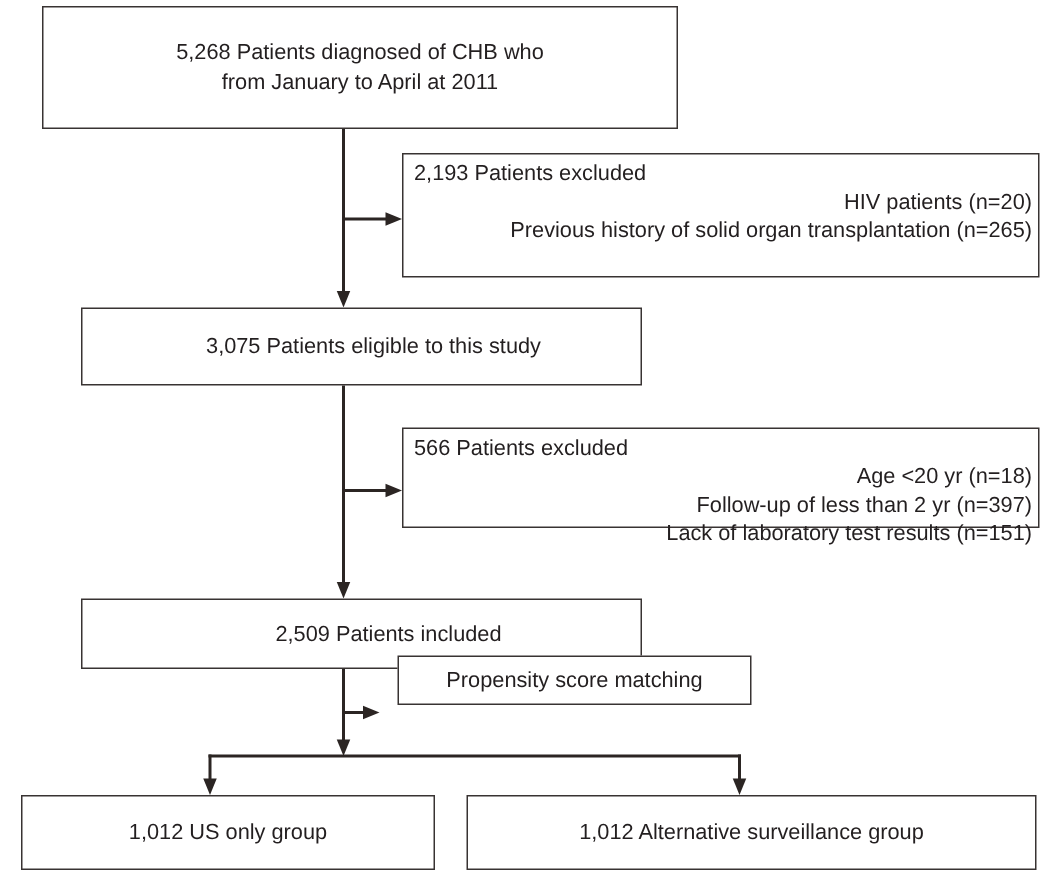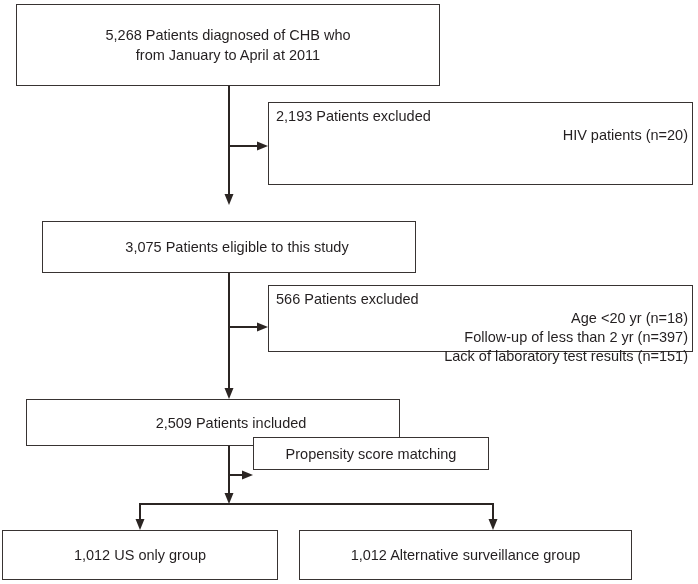--- a/index.html
+++ b/index.html
@@ -41,20 +41,21 @@
     font-size: 14.5px;
     color: #231f20;
   }
   .box.center {
     display: flex;
     flex-direction: column;
     justify-content: center;
     align-items: center;
     text-align: center;
     line-height: 20px;
+    margin-left: 12px;
   }
   .box.listbox {
     padding: 4px 4px 4px 7px;
     line-height: 19px;
     text-align: left;
   }
   .listbox .item {
     padding-left: 22px;
     white-space: nowrap;
     text-align: right;
@@ -107,42 +108,43 @@
   </svg>
 
   <div class="box center" style="left:16px; top:4px; width:424px; height:82px;">
     <div>5,268 Patients diagnosed of CHB who</div>
     <div>from January to April at 2011</div>
   </div>
 
   <div class="box listbox" style="left:268px; top:102px; width:425px; height:83px;">
     <div class="title">2,193 Patients excluded</div>
     <div class="item">HIV patients (n=20)</div>
+    <div class="item">Previous history of solid organ transplantation (n=265)</div>
   </div>
 
-  <div class="box center" style="left:42px; top:221px; width:374px; height:52px;padding-left:16px;">
+  <div class="box center" style="left:42px; top:205px; width:374px; height:52px;padding-left:16px;">
     <div>3,075 Patients eligible to this study</div>
   </div>
 
   <div class="box listbox" style="left:268px; top:285px; width:425px; height:67px;">
     <div class="title">566 Patients excluded</div>
     <div class="item">Age &lt;20 yr (n=18)</div>
     <div class="item">Follow-up of less than 2 yr (n=397)</div>
     <div class="item">Lack of laboratory test results (n=151)</div>
   </div>
 
-  <div class="box center" style="left:26px; top:399px; width:374px; height:47px;padding-left:36px;">
+  <div class="box center" style="left:42px; top:399px; width:374px; height:47px;padding-left:36px;">
     <div>2,509 Patients included</div>
   </div>
 
   <div class="box center" style="left:253px; top:437px; width:236px; height:33px;">
     <div>Propensity score matching</div>
   </div>
 
   <div class="box center" style="left:2px; top:530px; width:276px; height:50px;justify-content:center;">
     <div>1,012 US only group</div>
   </div>
 
-  <div class="box center" style="left:299px; top:530px; width:333px; height:50px;">
+  <div class="box center" style="left:299px; top:530px; width:380px; height:50px;">
     <div>1,012 Alternative surveillance group</div>
   </div>
 
 </div>
 
 </body></html>

